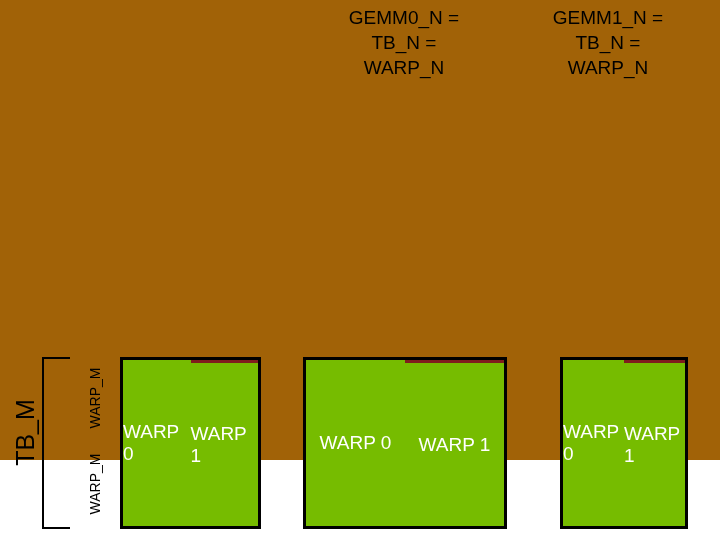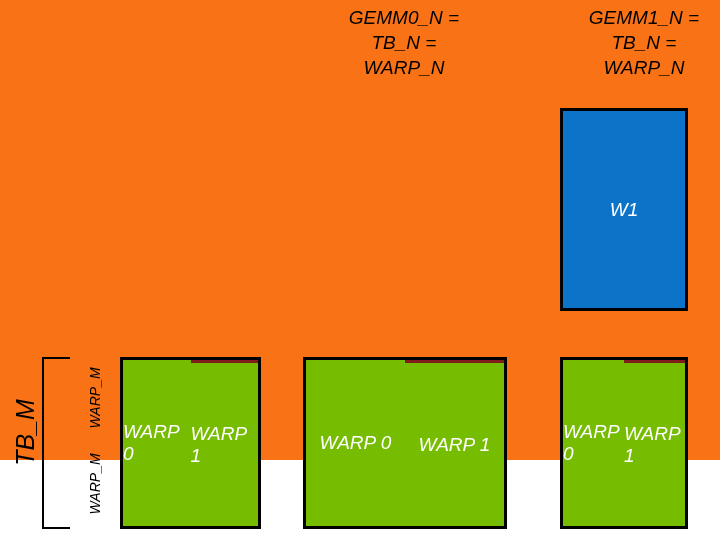--- a/index.html
+++ b/index.html
@@ -10,37 +10,36 @@
     width: 720px;
     height: 540px;
     background: #ffffff;
     font-family: "Liberation Sans", sans-serif;
     overflow: hidden;
   }
   #canvas {
     position: relative;
     width: 720px;
     height: 460px;
-    background: #f97316;
-    font-style: italic;
+    background: #a16207;
   }
 
   
   .col-header {
     position: absolute;
     text-align: center;
     color: #000000;
     font-size: 19px;
     line-height: 25px;
     font-family: "Liberation Sans", sans-serif;
     white-space: pre-line;
     letter-spacing: 0px;
   }
   #header-gemm0 { left: 304px; top: 5px; width: 200px; }
-  #header-gemm1 { left: 568px; top: 5px; width: 152px; }
+  #header-gemm1 { left: 532px; top: 5px; width: 152px; }
 
   
   .block {
     position: absolute;
     box-sizing: border-box;
     border: 3px solid #000000;
     display: flex;
     align-items: center;
     justify-content: center;
     color: #ffffff;
@@ -136,21 +135,20 @@
 
   <div class="col-header" id="header-gemm0">GEMM0_N =
 TB_N =
 WARP_N</div>
 
   <div class="col-header" id="header-gemm1">GEMM1_N =
 TB_N =
 WARP_N</div>
 
 
-  <div class="block blue-block" id="block-w1">W1</div>
 
   <div id="tbm-bracket"></div>
 
   <div class="vlabel" id="label-tbm">TB_M</div>
 
   <div class="vlabel" id="label-warpm-0">WARP_M</div>
 
   <div class="vlabel" id="label-warpm-1">WARP_M</div>
 
   <div class="warp-stack" id="stack-left">

